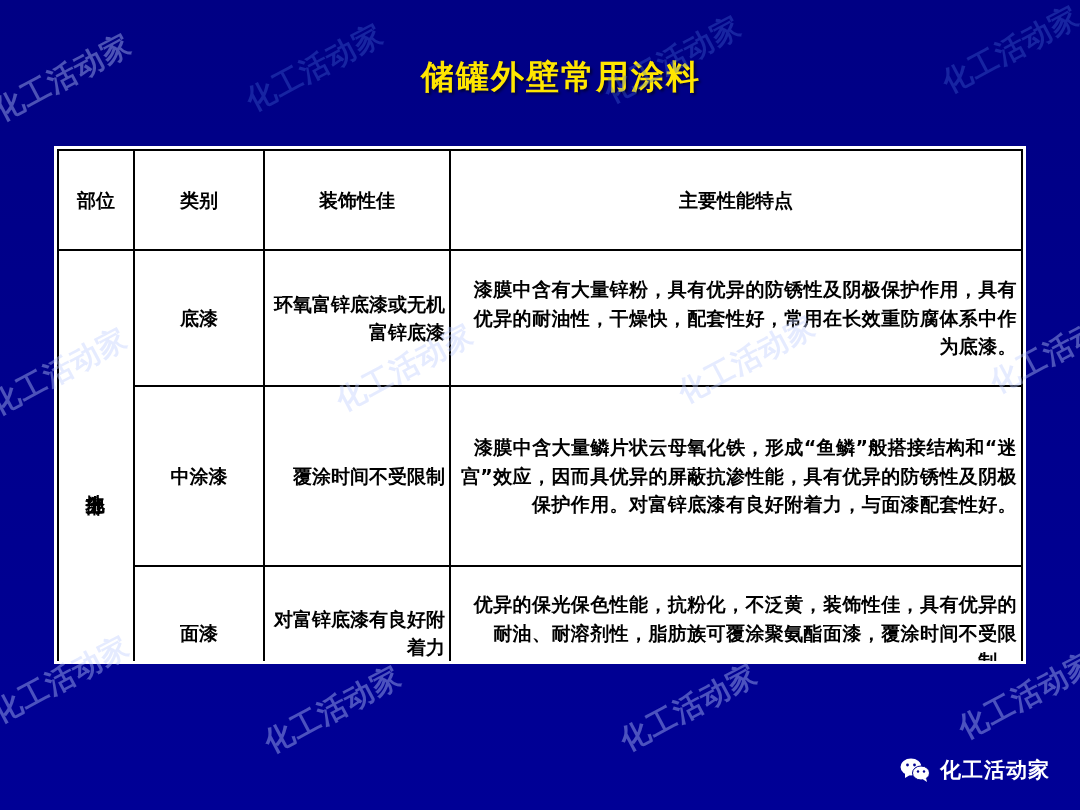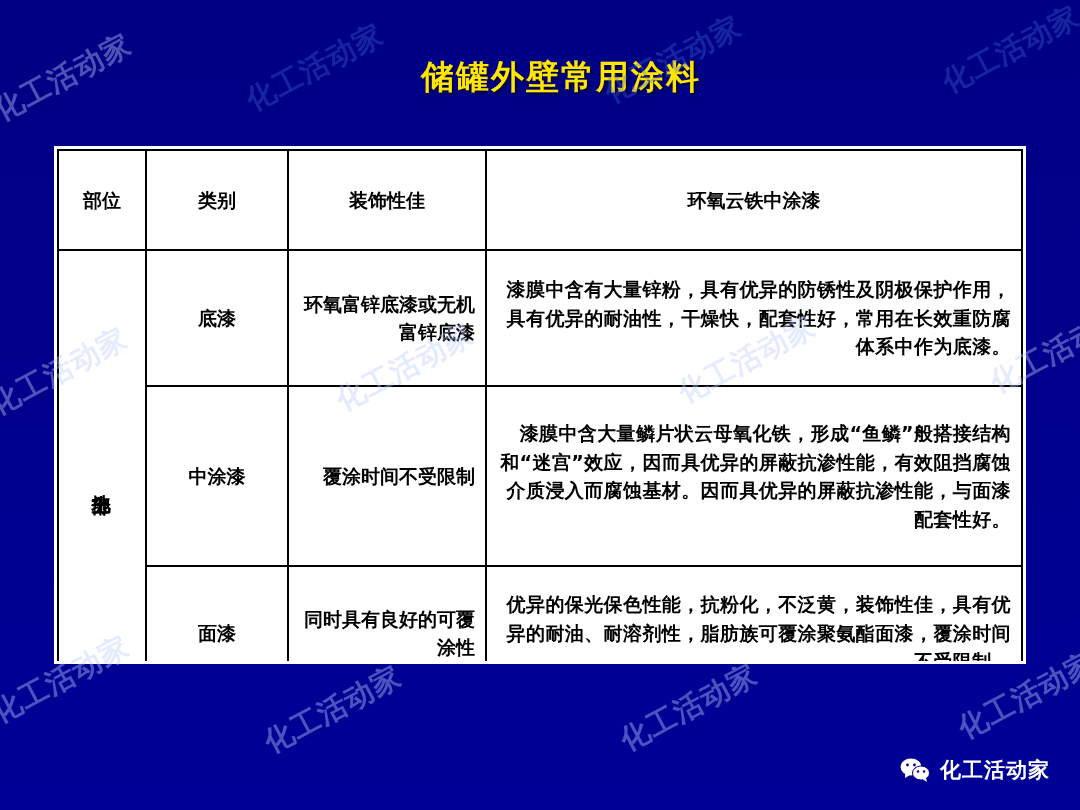--- a/index.html
+++ b/index.html
@@ -49,21 +49,21 @@
     width: 100%;
     table-layout: fixed;
     background: #ffffff;
   }
   table.coat td {
     border: 2px solid #000000;
     color: #000000;
     font-family: "DejaVu Sans", "Liberation Sans", sans-serif;
     font-size: 19px;
     line-height: 1.5;
-    padding: 7px 10px;
+    padding: 7px 4px;
     vertical-align: middle;
     background: transparent;
   }
   .c1 { width: 66px; text-align: center; }
   .c2 { width: 120px; text-align: center; }
   .c3 { width: 176px; text-align: right; }
   .c4 { text-align: right; }
   .hdr td {
     font-weight: bold;
     text-align: center;
@@ -129,38 +129,38 @@
 
   <div class="title">储罐外壁常用涂料</div>
 
   <div class="table-wrap">
     <table class="coat">
       <tbody>
           <tr class="hdr">
         <td class="c1">部位</td>
         <td class="c2">类别</td>
         <td class="c3">装饰性佳</td>
-        <td class="c4">环氧云铁中涂漆</td>
+        <td class="c4">主要性能特点</td>
       </tr>
       <tr class="row-pri">
         <td class="c1 vlabel" rowspan="3">
           <span class="vertical">地上部分</span>
         </td>
         <td class="c2 body-cell">底漆</td>
         <td class="c3 body-cell">环氧富锌底漆或无机富锌底漆</td>
         <td class="c4 desc">漆膜中含有大量锌粉，具有优异的防锈性及阴极保护作用，具有优异的耐油性，干燥快，配套性好，常用在长效重防腐体系中作为底漆。</td>
       </tr>
       <tr class="row-mid">
         <td class="c2 body-cell">中涂漆</td>
         <td class="c3 body-cell">覆涂时间不受限制</td>
-        <td class="c4 desc">漆膜中含大量鳞片状云母氧化铁，形成“鱼鳞”般搭接结构和“迷宫”效应，因而具优异的屏蔽抗渗性能，有效阻挡腐蚀介质浸入而腐蚀基材。因而具优异的屏蔽抗渗性能，与面漆配套性好。</td>
+        <td class="c4 desc">漆膜中含大量鳞片状云母氧化铁，形成“鱼鳞”般搭接结构和“迷宫”效应，因而具优异的屏蔽抗渗性能，具有优异的防锈性及阴极保护作用。对富锌底漆有良好附着力，与面漆配套性好。</td>
       </tr>
       <tr class="row-top">
         <td class="c2 body-cell">面漆</td>
-        <td class="c3 body-cell">同时具有良好的可覆涂性</td>
+        <td class="c3 body-cell">对富锌底漆有良好附着力</td>
         <td class="c4 desc">优异的保光保色性能，抗粉化，不泛黄，装饰性佳，具有优异的耐油、耐溶剂性，脂肪族可覆涂聚氨酯面漆，覆涂时间不受限制。</td>
       </tr>
 
     </tbody>
       </table>
   </div>
 
   <div class="wm light" style="left:-12px; top:58px;">化工活动家</div>
   <div class="wm dark" style="left:240px; top:48px;">化工活动家</div>
   <div class="wm dark" style="left:598px; top:40px;">化工活动家</div>

